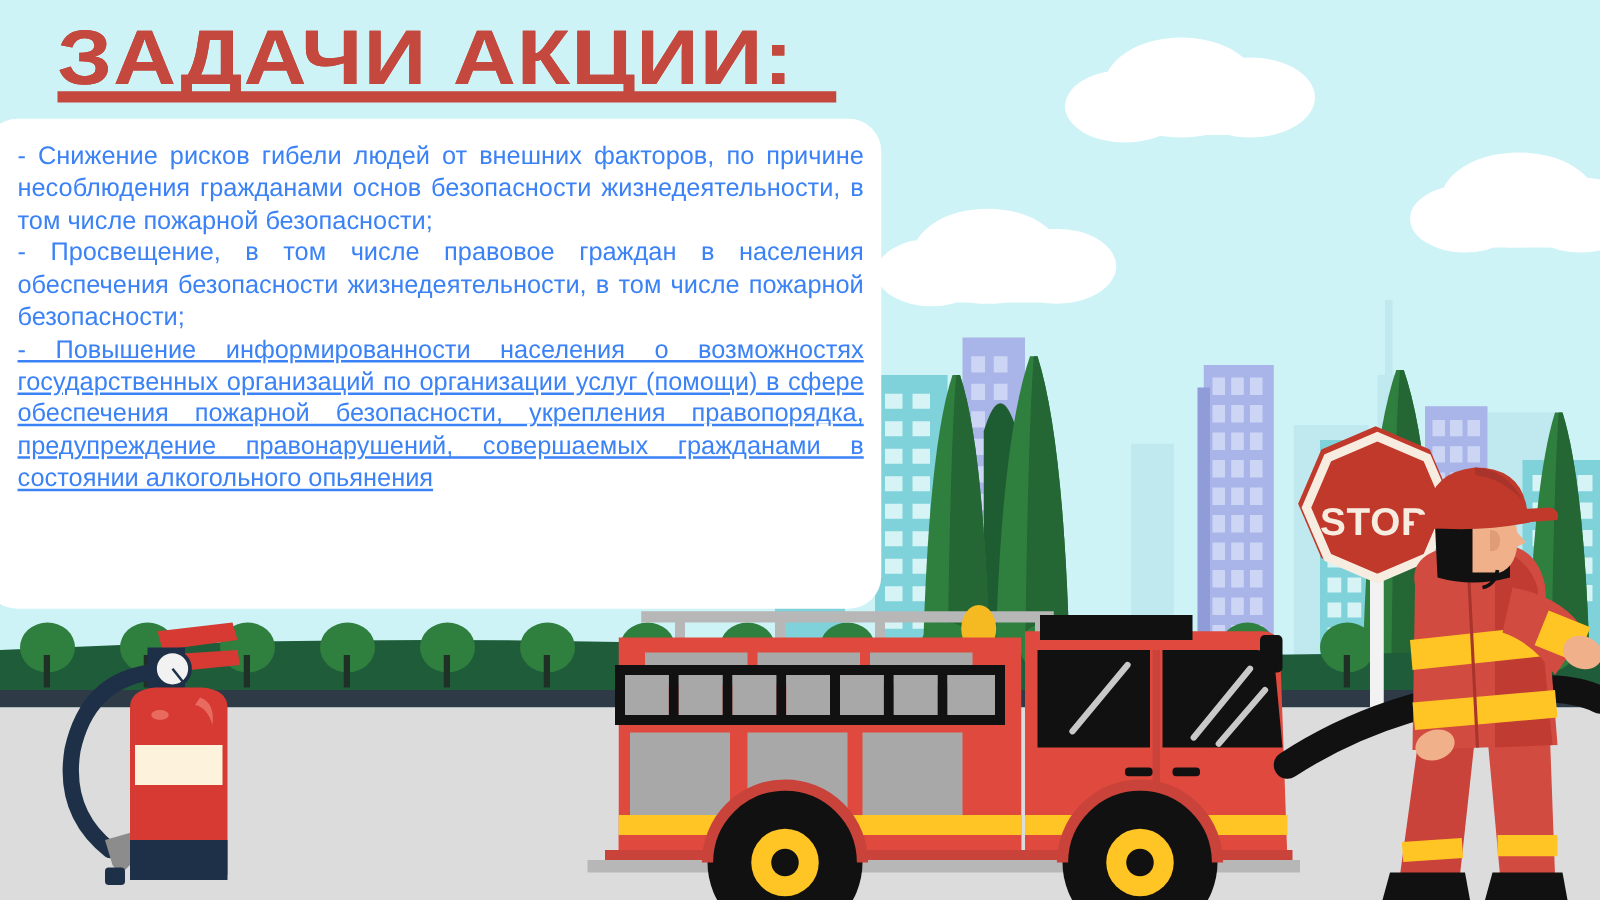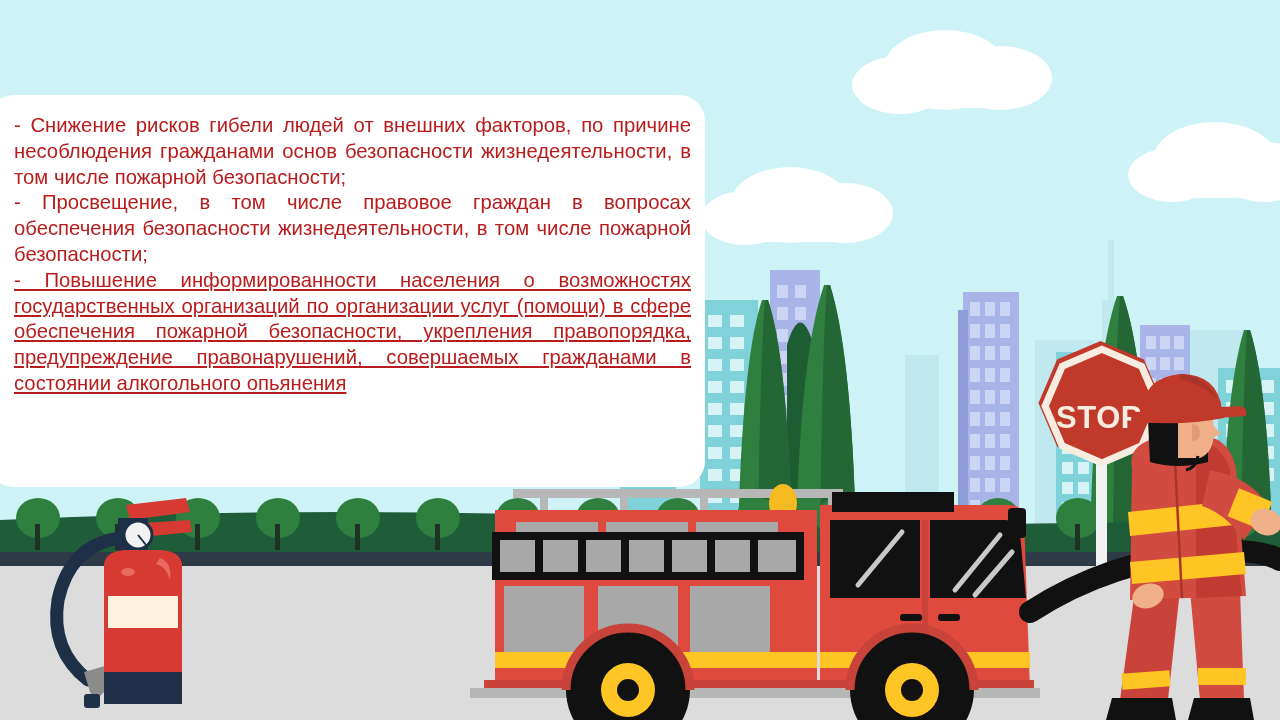--- a/index.html
+++ b/index.html
@@ -47,21 +47,21 @@
     left:-12px; top:95px;
     width:717px; height:392px;
     background:#ffffff;
     border-radius:26px;
     z-index:35;
     padding:18px 14px 10px 26px;
   }
   #text-card p {
     font-size:20.3px;
     line-height:25.8px;
-    color:#b91c1c;
+    color:#3b82f6;
     text-align:justify;
     text-justify:inter-word;
     margin:0;
     letter-spacing:0px;
   }
   #text-card p:last-child { text-align-last:left;text-decoration:underline; }
 </style>
 </head>
 <body>
 
@@ -471,20 +471,24 @@
         <path d="M1142 414 Q1142 378 1180 374 Q1218 374 1222 410 L1224 418 Q1182 426 1142 422 Z" fill="#c0392b"></path>
         <path d="M1134 412 L1240 406 Q1248 408 1246 416 L1134 424 Q1128 420 1134 412 Z" fill="#c0392b"></path>
         <path d="M1180 374 Q1206 376 1218 400 Q1200 382 1180 380 Z" fill="#a8342c"></path>
 
         <path d="M1198 456 Q1196 468 1186 470" fill="none" stroke="#111111" stroke-width="3"></path>
       </g>
 
     </g>
   </svg>
 
+  <div id="title-wrap">
+    <div id="page-title">ЗАДАЧИ АКЦИИ:</div>
+    <div id="title-underline"></div>
+  </div>
 
   <div id="text-card">
     <p>- Снижение рисков гибели людей от внешних факторов, по причине несоблюдения гражданами основ безопасности жизнедеятельности, в том числе пожарной безопасности;</p>
-    <p>- Просвещение, в том числе правовое граждан в вопросах обеспечения безопасности жизнедеятельности, в том числе пожарной безопасности;</p>
+    <p>- Просвещение, в том числе правовое граждан в населения обеспечения безопасности жизнедеятельности, в том числе пожарной безопасности;</p>
     <p>- Повышение информированности населения о возможностях государственных организаций по организации услуг (помощи) в сфере обеспечения пожарной безопасности, укрепления правопорядка, предупреждение правонарушений, совершаемых гражданами в состоянии алкогольного опьянения</p>
   </div>
 
 </div>
 
 </body></html>

